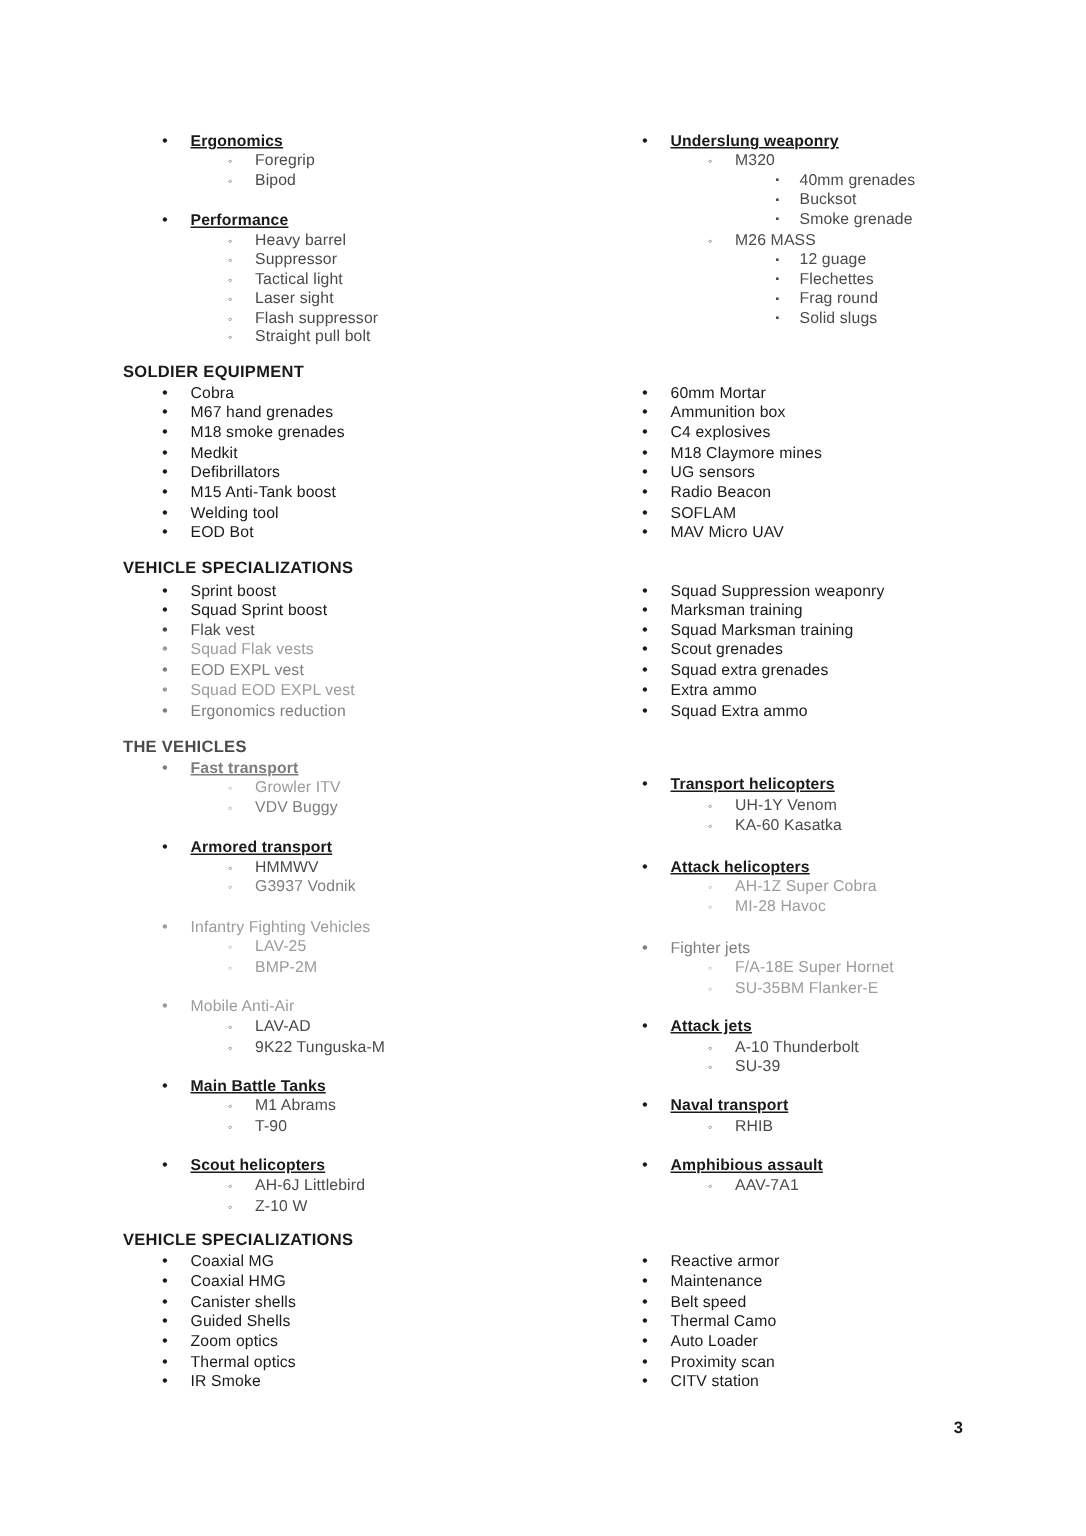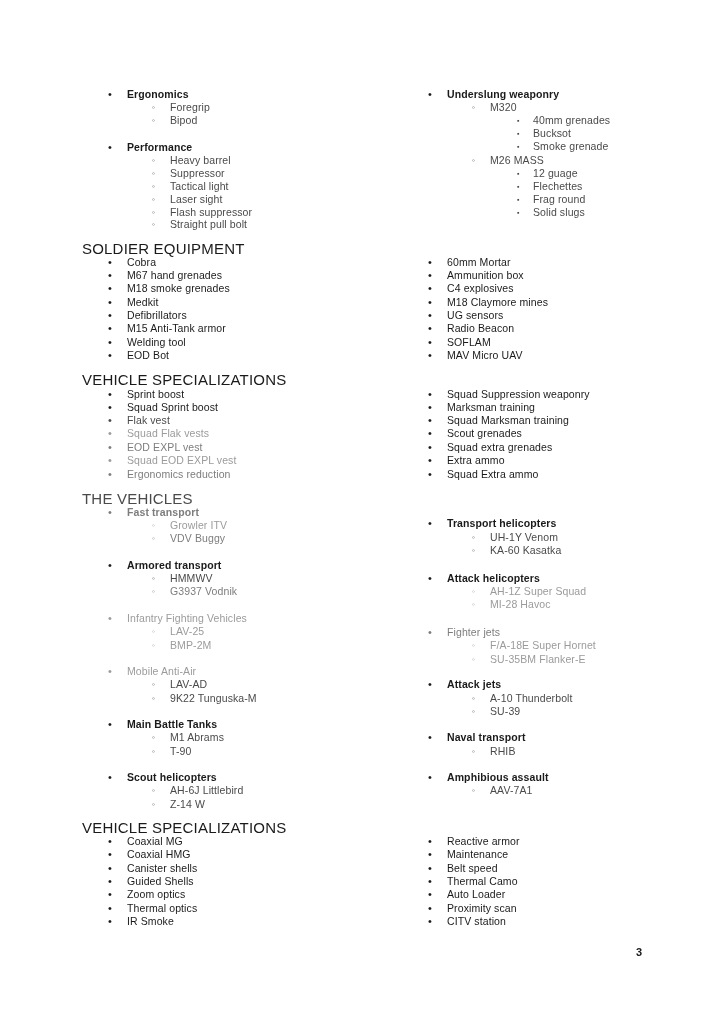--- a/index.html
+++ b/index.html
@@ -47,30 +47,30 @@
     position: absolute;
     top: 0;
     line-height: 13px;
     font-size: 10.5px;
     letter-spacing: 0.1px;
   }
 
   
   .heading .txt {
     left: 0;
-    font-size: 15px;
-    font-weight: normal;
+    font-size: 11px;
+    font-weight: bold;
     letter-spacing: 0.2px;
     text-align: right;
   }
 
   
   .lv1 .marker { left: 26px; font-size: 11px; }
   .lv1 .txt    { left: 45px; }
-  .lv1.bold .txt { font-weight: bold; }
+  .lv1.bold .txt { font-weight: bold; text-decoration: underline; }
 
   
   .lv2 .marker { left: 70px; font-size: 8px; }
   .lv2 .txt    { left: 88px; }
 
   
   .lv3 .marker { left: 115px; font-size: 7px; }
   .lv3 .txt    { left: 131px; }
 
   
@@ -152,21 +152,21 @@
       <div class="row lv1" style="top: 296px;">
         <span class="marker ink-100">•</span>
         <span class="txt ink-100">Medkit</span>
       </div>
       <div class="row lv1" style="top: 309px;">
         <span class="marker ink-100">•</span>
         <span class="txt ink-100">Defibrillators</span>
       </div>
       <div class="row lv1" style="top: 322px;">
         <span class="marker ink-100">•</span>
-        <span class="txt ink-100">M15 Anti-Tank armor</span>
+        <span class="txt ink-100">M15 Anti-Tank boost</span>
       </div>
       <div class="row lv1" style="top: 336px;">
         <span class="marker ink-100">•</span>
         <span class="txt ink-100">Welding tool</span>
       </div>
       <div class="row lv1" style="top: 349px;">
         <span class="marker ink-100">•</span>
         <span class="txt ink-100">EOD Bot</span>
       </div>
       <div class="row heading bold" style="top: 373px;">
@@ -266,21 +266,21 @@
       <div class="row lv1 bold" style="top: 771px;">
         <span class="marker ink-100">•</span>
         <span class="txt ink-100">Scout helicopters</span>
       </div>
       <div class="row lv2" style="top: 784px;">
         <span class="marker ink-80">◦</span>
         <span class="txt ink-80">AH-6J Littlebird</span>
       </div>
       <div class="row lv2" style="top: 798px;">
         <span class="marker ink-80">◦</span>
-        <span class="txt ink-80">Z-14 W</span>
+        <span class="txt ink-80">Z-10 W</span>
       </div>
       <div class="row heading bold" style="top: 821px;">
         <span class="txt ink-100">VEHICLE SPECIALIZATIONS</span>
       </div>
       <div class="row lv1" style="top: 835px;">
         <span class="marker ink-100">•</span>
         <span class="txt ink-100">Coaxial MG</span>
       </div>
       <div class="row lv1" style="top: 848px;">
         <span class="marker ink-100">•</span>
@@ -419,21 +419,21 @@
       <div class="row lv2" style="top: 544px;">
         <span class="marker ink-80">◦</span>
         <span class="txt ink-80">KA-60 Kasatka</span>
       </div>
       <div class="row lv1 bold" style="top: 572px;">
         <span class="marker ink-100">•</span>
         <span class="txt ink-100">Attack helicopters</span>
       </div>
       <div class="row lv2" style="top: 585px;">
         <span class="marker ink-45">◦</span>
-        <span class="txt ink-45">AH-1Z Super Squad</span>
+        <span class="txt ink-45">AH-1Z Super Cobra</span>
       </div>
       <div class="row lv2" style="top: 598px;">
         <span class="marker ink-45">◦</span>
         <span class="txt ink-45">MI-28 Havoc</span>
       </div>
       <div class="row lv1" style="top: 626px;">
         <span class="marker ink-60">•</span>
         <span class="txt ink-60">Fighter jets</span>
       </div>
       <div class="row lv2" style="top: 639px;">

